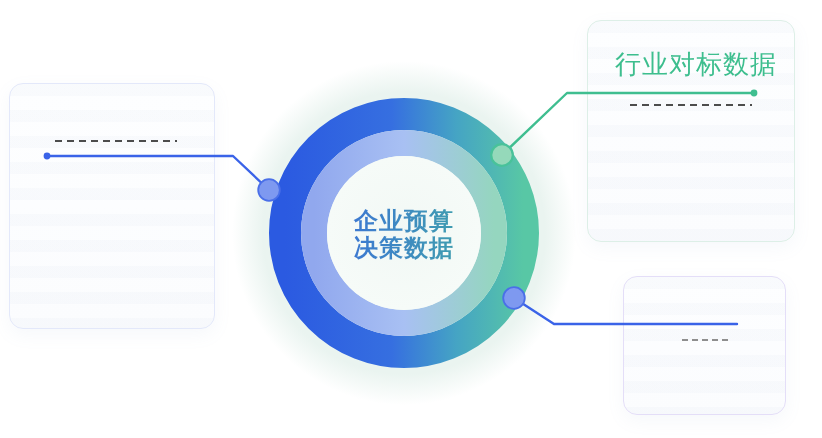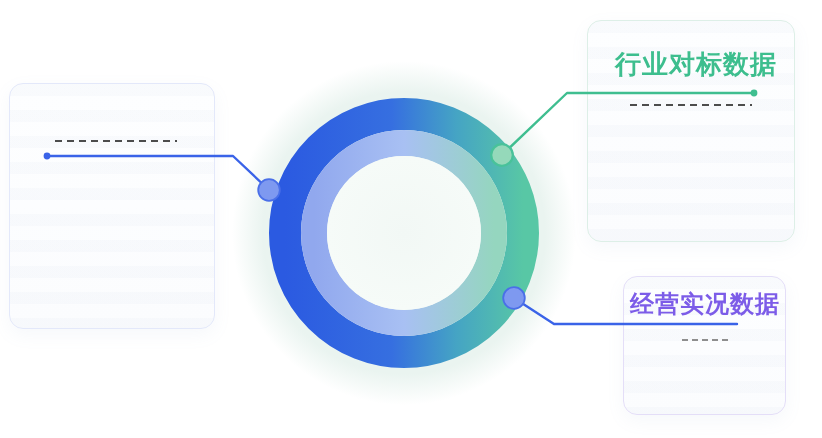--- a/index.html
+++ b/index.html
@@ -20,21 +20,21 @@
     box-shadow:0 6px 18px rgba(130,150,200,0.07);
   }
   .card-left{left:9px;top:83px;width:204px;height:244px;border:1px solid #e3e8fa;}
   .card-topright{left:587px;top:20px;width:206px;height:220px;border:1px solid #ddefe7;}
   .card-bottomright{left:623px;top:276px;width:161px;height:137px;border:1px solid #e4def8;}
 
   
   svg.layer{position:absolute;left:0;top:0;z-index:2;}
 
   
-  .label{position:absolute;z-index:3;font-weight:bold;letter-spacing:1px;white-space:nowrap;text-align:center;}
+  .label{position:absolute;z-index:3;font-weight:normal;letter-spacing:1px;white-space:nowrap;text-align:center;}
   .label-strategic{left:38px;top:161px;font-size:28px;line-height:31px;color:#3a63e8;}
   .label-industry{left:615px;top:50px;font-size:26px;line-height:29px;color:#3dbe8e;}
   .label-operations{left:630px;top:290px;font-size:24px;line-height:27px;color:#7c5ce8;}
 
   .center-label{
     position:absolute;z-index:3;
     left:304px;top:207px;width:200px;
     text-align:center;font-weight:bold;
     font-size:24px;line-height:27px;letter-spacing:1px;
     background:linear-gradient(90deg,#3b68e0 0%,#41ada1 100%);
@@ -102,16 +102,19 @@
     <circle cx="269" cy="190" r="10.8" fill="#7e99f0" stroke="#4a6fe8" stroke-width="1.8"></circle>
     <circle cx="502" cy="155" r="10.8" fill="#95d9ba" stroke="#49c29a" stroke-width="2.2"></circle>
     <circle cx="514" cy="298" r="10.8" fill="#7e99f0" stroke="#4a6fe8" stroke-width="1.8"></circle>
   </svg>
 
   <div class="dash dash-dark dash-left"></div>
   <div class="dash dash-dark dash-topright"></div>
   <div class="dash dash-light dash-bottomright"></div>
 
   <div class="label label-industry">行业对标数据</div>
-  <div class="label label-operations">经营实况数据</div>
 
+  <div class="center-label">
+    <div>企业预算</div>
+    <div>决策数据</div>
+  </div>
 
 </div>
 
 </body></html>

